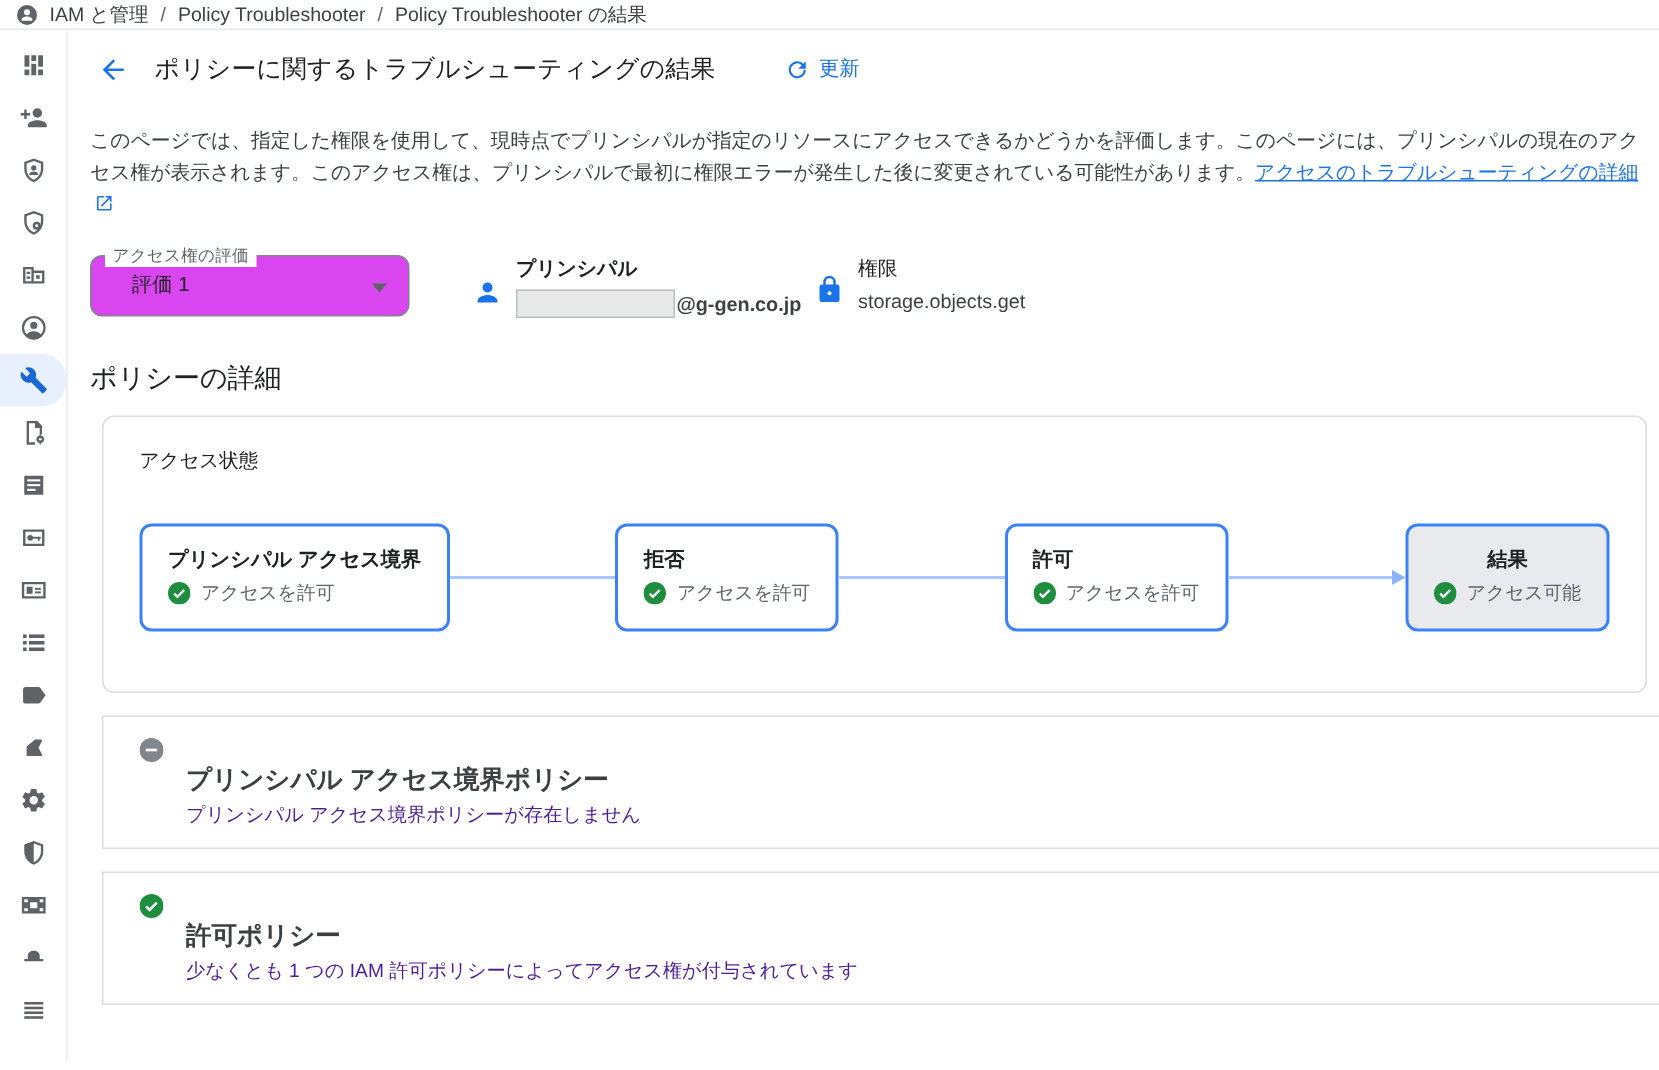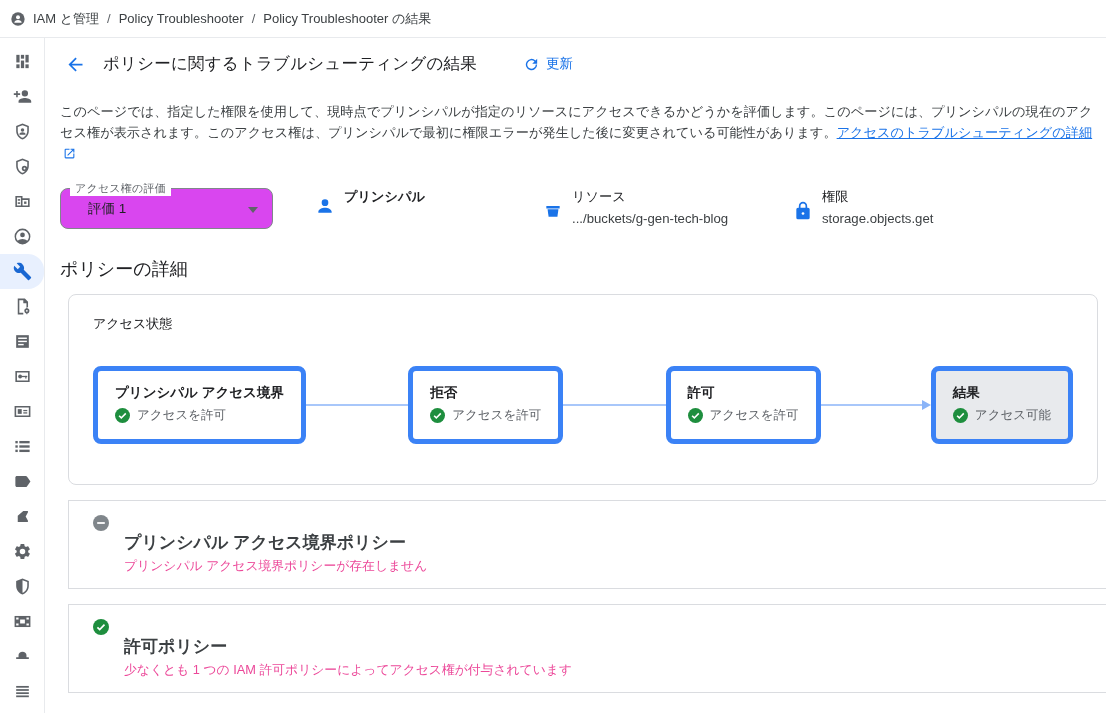--- a/index.html
+++ b/index.html
@@ -6,21 +6,21 @@
   html,body { background:#fff; }
   body {
     width:1106px; height:713px; overflow:hidden; position:relative;
     font-family:"Liberation Sans","DejaVu Sans",sans-serif;
     color:#3c4043; -webkit-font-smoothing:antialiased;
   }
   svg { display:block; }
 
   
   .breadcrumb-bar{
-    height:38px; display:flex; align-items:center; gap:7px;
+    height:20px; display:flex; align-items:center; gap:7px;
     padding-left:10px; font-size:13px; color:#3c4043;
     border-bottom:1px solid #e8eaed;
   }
   .breadcrumb-bar .sep{ color:#5f6368; padding:0 1px; }
   .crumb{ white-space:nowrap; cursor:default; }
 
   
   .app{ display:flex; height:687px; }
   .sidebar{
     width:45px; border-right:1px solid #e8eaed; padding-top:6px;
@@ -89,44 +89,44 @@
   .section-title{ font-size:18px; font-weight:400; color:#202124; margin:28px 0 0 3px; }
 
   
   .card{
     margin:13px 0 0 11px; border:1px solid #dadce0; border-radius:8px;
     padding:20px 24px 40px; margin-right:0;
   }
   .card-title{ font-size:13px; font-weight:400; color:#202124; }
   .flow{ display:flex; align-items:center; margin-top:33px; }
   .node{
-    border:5px solid #3b82f6; border-radius:8px; background:#fff;
+    border:2px solid #3b82f6; border-radius:8px; background:#fff;
     padding:13px 17px 15px; flex:none;
   }
-  .node.result{ background:#e8eaed; }
+  .node.result{ background:#e8eaed;text-align:center; }
   .node-title{ font-size:13.5px; font-weight:700; color:#202124; white-space:nowrap;}
   .node-status{ display:flex; align-items:center; gap:7px; margin-top:5px; font-size:12.5px; color:#5f6368; white-space:nowrap;}
   .connector{ flex:1; height:2px; background:#a8c7fa; }
   .arrowhead{
     width:0;height:0; flex:none;
     border-top:5px solid transparent; border-bottom:5px solid transparent;
     border-left:9px solid #8ab4f8; margin-left:-1px;
   }
   .dot{ width:15px;height:15px; flex:none;}
 
   
   .policy-row{
     margin:15px -9px 0 11px; border:1px solid #dadce0;
     padding:11px 24px 13px; display:flex; gap:15px; align-items:flex-start;
     cursor:pointer;
   }
   .policy-row:first-of-type{ margin-top:18px; }
   .row-icon{ width:16px;height:16px; margin-top:3px; flex:none;}
   .row-title{ font-size:17px; font-weight:700; color:#3c4043;margin-top:19px; }
-  .row-sub{ font-size:12.8px; color:#ec4899; margin-top:4px; }
+  .row-sub{ font-size:12.8px; color:#4c1d95; margin-top:4px; }
 </style>
 </head>
 <body>
 
 <div class="breadcrumb-bar">
   <svg width="16" height="16" viewBox="0 0 24 24">
     <circle cx="12" cy="12" r="10" fill="#5f6368"></circle>
     <circle cx="12" cy="9.3" r="3" fill="#fff"></circle>
     <path d="M12 13.4c-3 0-5.4 1.5-5.4 3.4v1h10.8v-1c0-1.9-2.4-3.4-5.4-3.4z" fill="#fff"></path>
   </svg>
@@ -304,35 +304,27 @@
       </div>
 
       <div class="summary-item sum-principal">
         <span class="s-icon">
           <svg viewBox="0 0 24 24">
               <path d="M12 12a4 4 0 100-8 4 4 0 000 8zm0 2c-3.3 0-8 1.7-8 5v1h16v-1c0-3.3-4.7-5-8-5z"></path>
             </svg>
         </span>
         <div>
           <div class="summary-label">プリンシパル</div>
-        </div>
-      </div>
-
-      <div class="summary-item sum-resource">
-        <span class="s-icon">
-          <svg viewBox="0 0 24 24">
-              <path d="M4 6h16v3H4z"></path>
-              <path d="M5.5 10h13l-1.2 9H6.7L5.5 10z"></path>
-            </svg>
-        </span>
-        <div>
-          <div class="summary-label">リソース</div>
-          <div class="summary-value">.../buckets/g-gen-tech-blog</div>
-        </div>
-      </div>
+          <div class="summary-value">
+              <span class="redacted"></span>
+              <span>@g-gen.co.jp</span>
+            </div>
+        </div>
+      </div>
+
 
       <div class="summary-item sum-permission">
         <span class="s-icon">
           <svg viewBox="0 0 24 24">
               <path d="M18 8h-1V6a5 5 0 00-10 0v2H6a2 2 0 00-2 2v10a2 2 0 002 2h12a2 2 0 002-2V10a2 2 0 00-2-2zM9 6a3 3 0 016 0v2H9V6z"></path>
               <circle cx="12" cy="15" r="1.6" fill="#fff"></circle>
             </svg>
         </span>
         <div>
           <div class="summary-label">権限</div>

